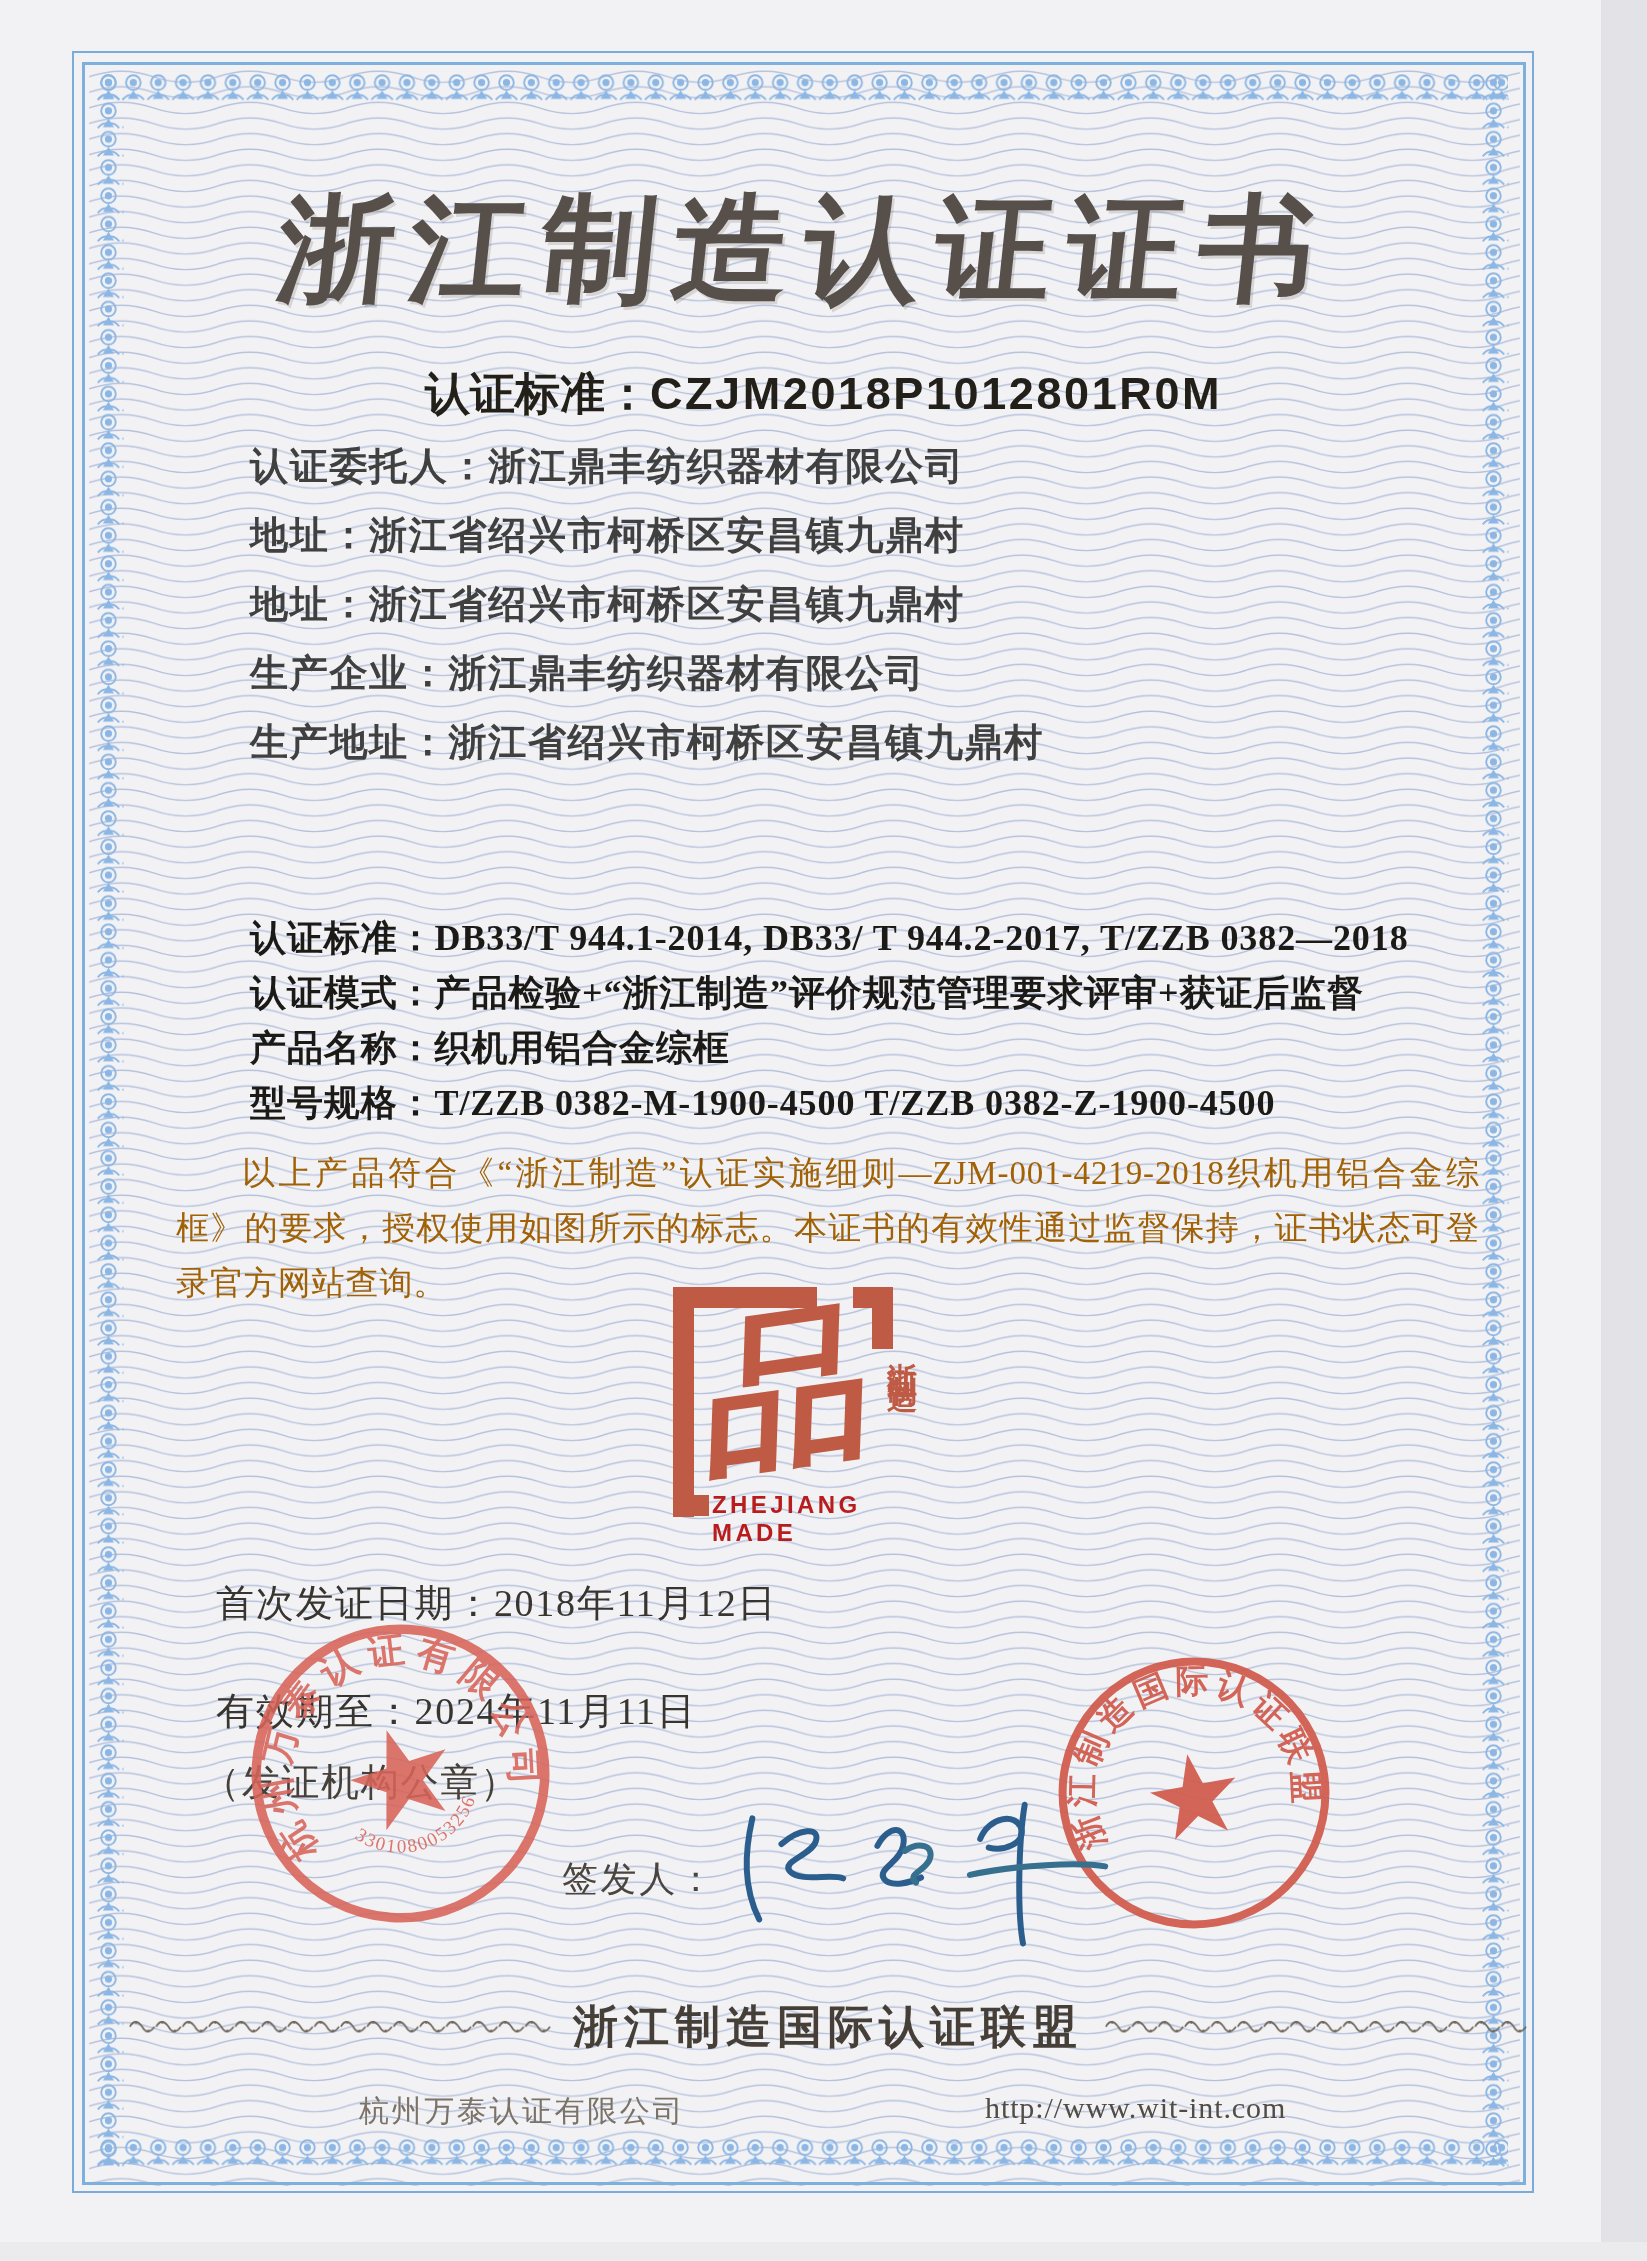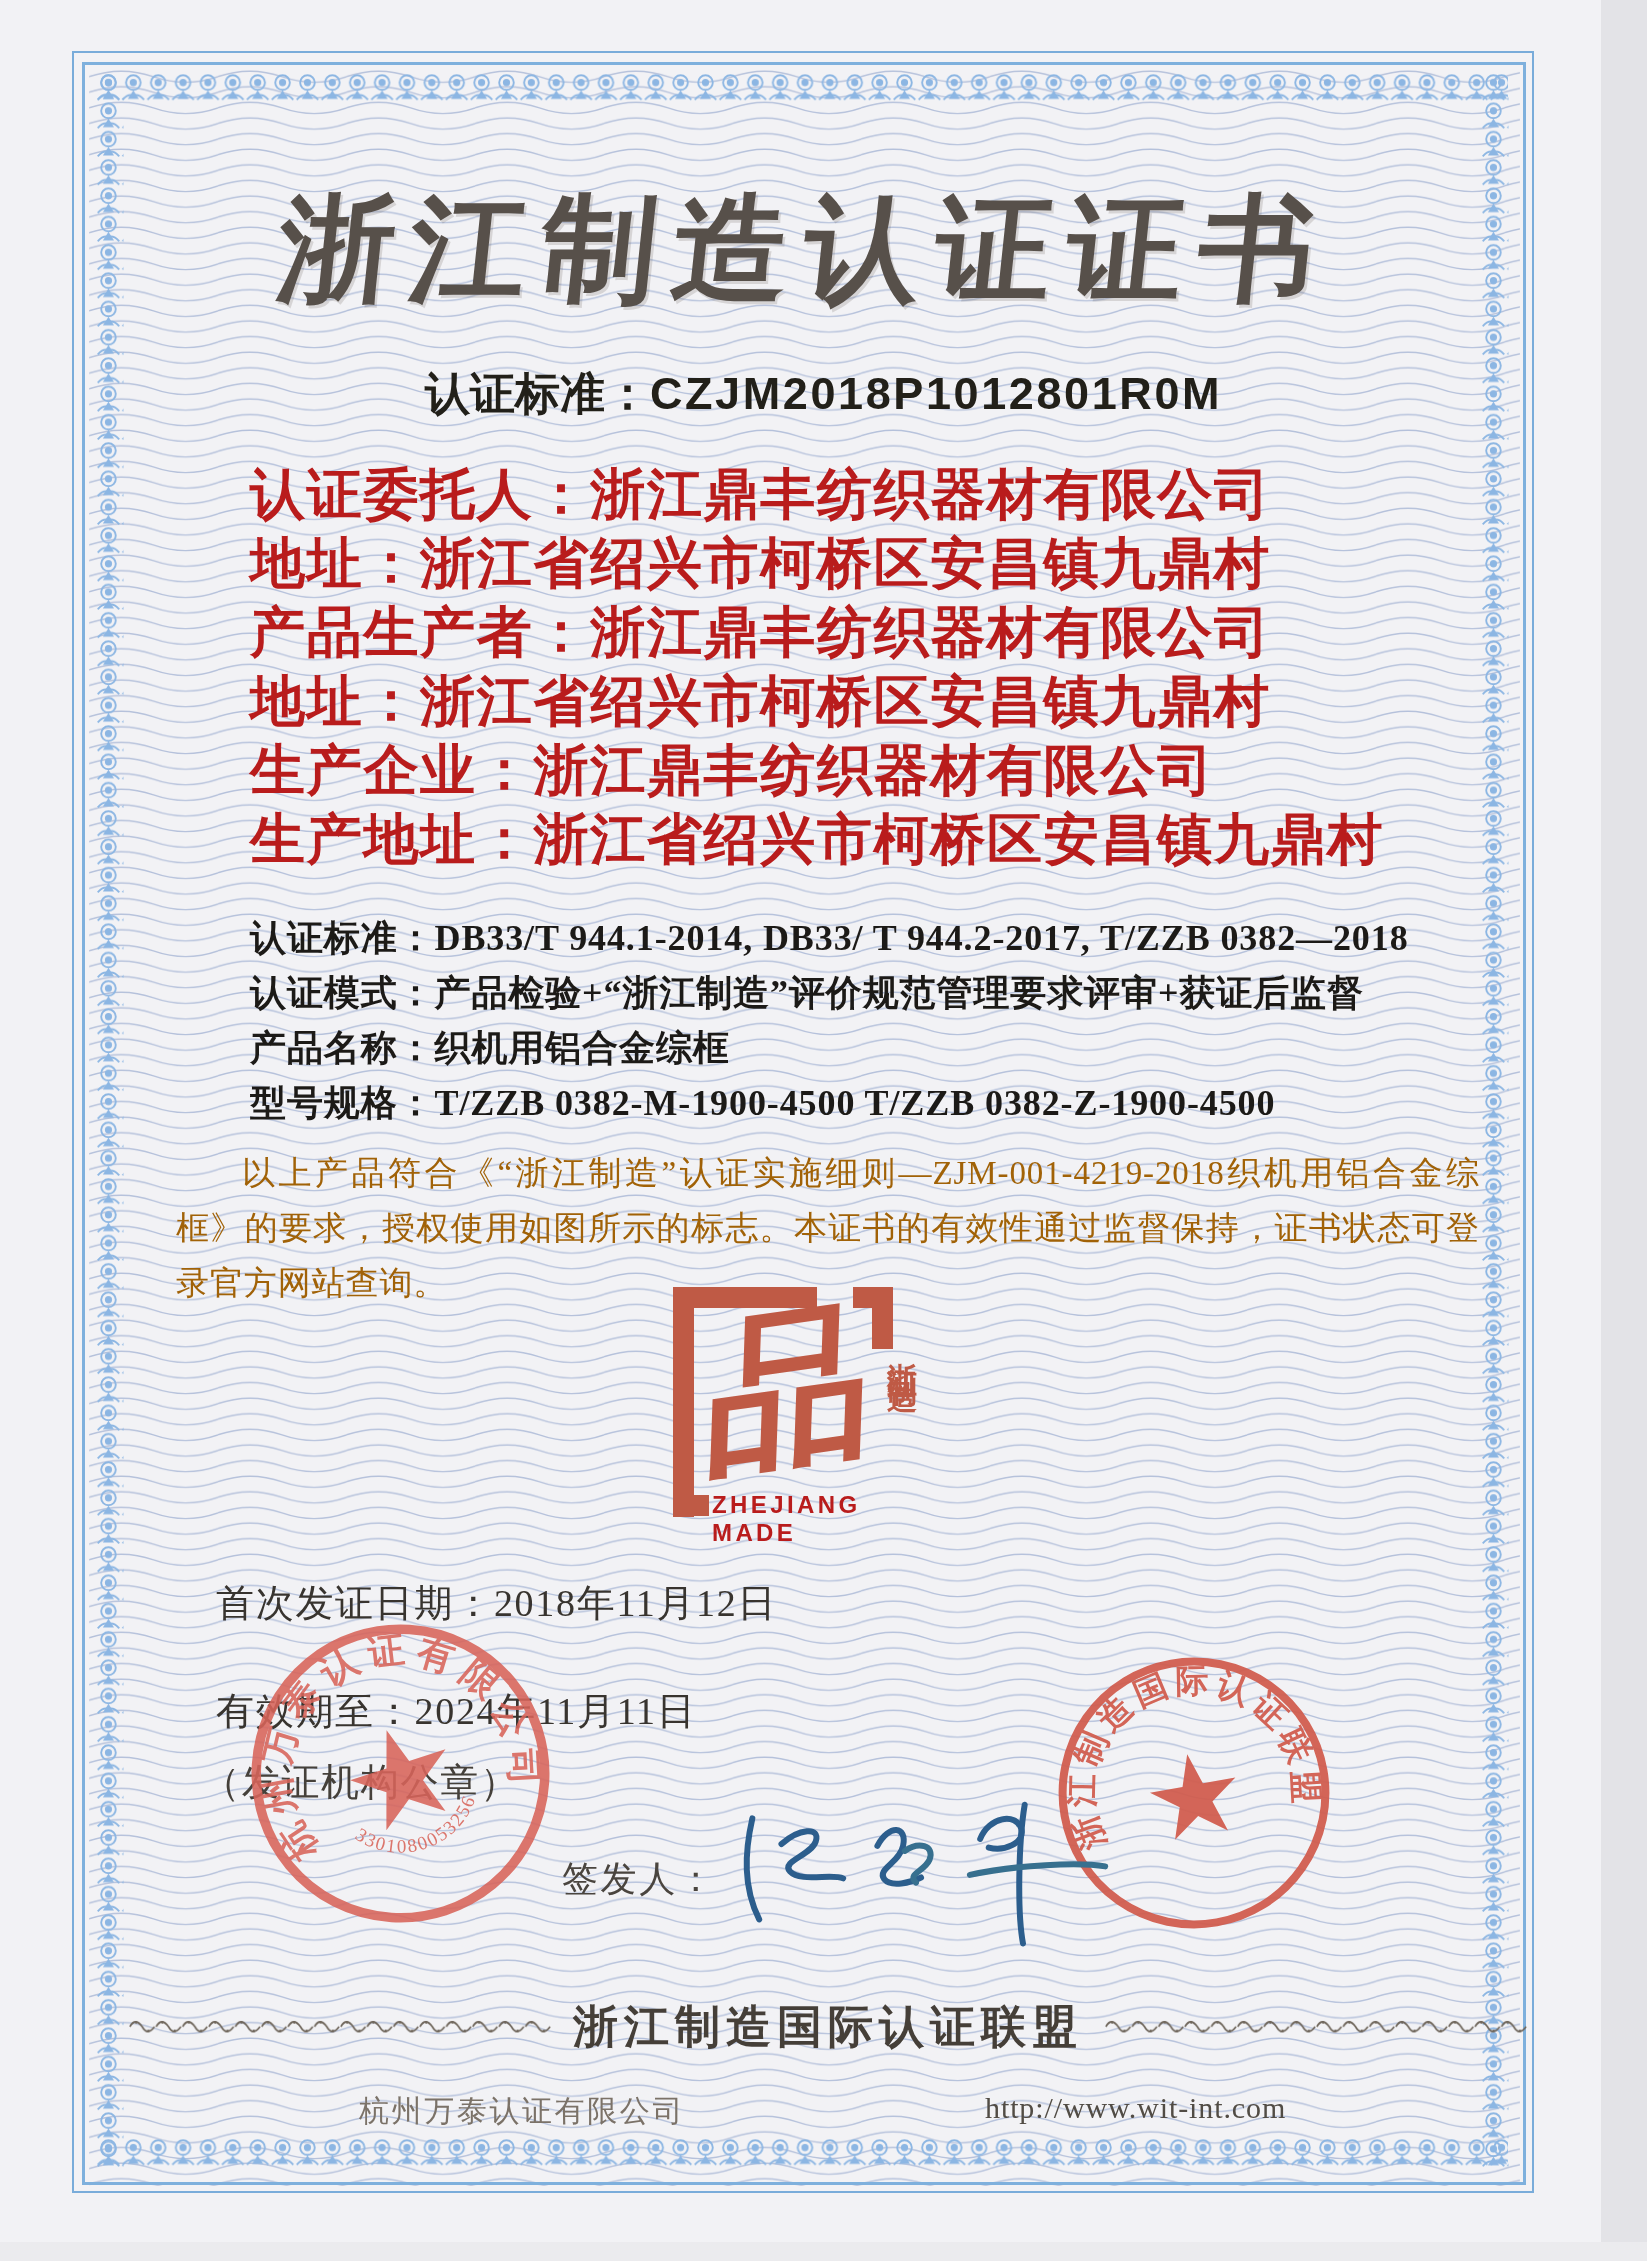--- a/index.html
+++ b/index.html
@@ -16,22 +16,22 @@
   svg.band{display:block;}
   
   .waves{left:89px;top:69px;}
   
   .title{left:73px;top:172px;width:1463px;text-align:center;font-size:116px;font-weight:700;
          color:#57504a;letter-spacing:15.4px;transform:skewX(-6deg);
          text-shadow:2.6px 2.6px 0 rgba(87,80,74,.18);}
   .certno{left:73px;top:364px;width:1463px;text-align:center;font-size:45px;color:#222019;
           font-family:"Liberation Sans","DejaVu Sans",sans-serif;font-weight:700;transform:translateX(19px);}
   .certno .code{letter-spacing:2.6px;font-weight:600;}
-  .fields{left:250px;top:460px;width:1201px;font-family:"Liberation Sans","DejaVu Sans",sans-serif;
-          font-weight:700;font-size:55px;color:#b91c1c;letter-spacing:1.7px;}
+  .fields{left:250px;top:432px;width:1201px;font-family:"Liberation Sans","DejaVu Sans",sans-serif;
+          font-weight:700;font-size:38px;color:#404040;letter-spacing:1.7px;}
   .fields .line{height:69px;line-height:69px;}
   .details{left:250px;top:911px;width:1201px;font-size:36px;color:#1c1a17;font-weight:600;}
   .details .line{height:55px;line-height:55px;letter-spacing:0.9px;}
   .statement{left:176px;top:1146px;width:1304px;font-size:33px;line-height:55px;color:#a16207;
              text-align:justify;text-indent:2em;letter-spacing:0.9px;}
   
   .logo{left:673px;top:1287px;width:257px;height:244px;}
   .logo .bar{position:absolute;background:#bf5a45;}
   .logo .mark{position:absolute;left:33px;top:19px;font-size:167px;line-height:167px;color:#bf5a45;
               font-weight:700;transform:rotate(-8deg) skewX(-10deg);}
@@ -106,21 +106,20 @@
 
   <div class="abs title">浙江制造认证证书</div>
 
   <div class="abs certno">
     <span>认证标准：</span><span class="code">CZJM2018P1012801R0M</span>
   </div>
 
   <div class="abs fields">
     <div class="line"><span>认证委托人：</span><span>浙江鼎丰纺织器材有限公司</span></div>
     <div class="line"><span>地址：</span><span>浙江省绍兴市柯桥区安昌镇九鼎村</span></div>
-    <div class="line"><span>产品生产者：</span><span>浙江鼎丰纺织器材有限公司</span></div>
     <div class="line"><span>地址：</span><span>浙江省绍兴市柯桥区安昌镇九鼎村</span></div>
     <div class="line"><span>生产企业：</span><span>浙江鼎丰纺织器材有限公司</span></div>
     <div class="line"><span>生产地址：</span><span>浙江省绍兴市柯桥区安昌镇九鼎村</span></div>
   </div>
 
   <div class="abs details">
     <div class="line"><span>认证标准：</span><span>DB33/T 944.1-2014, DB33/ T 944.2-2017, T/ZZB 0382—2018</span></div>
     <div class="line"><span>认证模式：</span><span>产品检验+“浙江制造”评价规范管理要求评审+获证后监督</span></div>
     <div class="line"><span>产品名称：</span><span>织机用铝合金综框</span></div>
     <div class="line"><span>型号规格：</span><span>T/ZZB 0382-M-1900-4500 T/ZZB 0382-Z-1900-4500</span></div>

